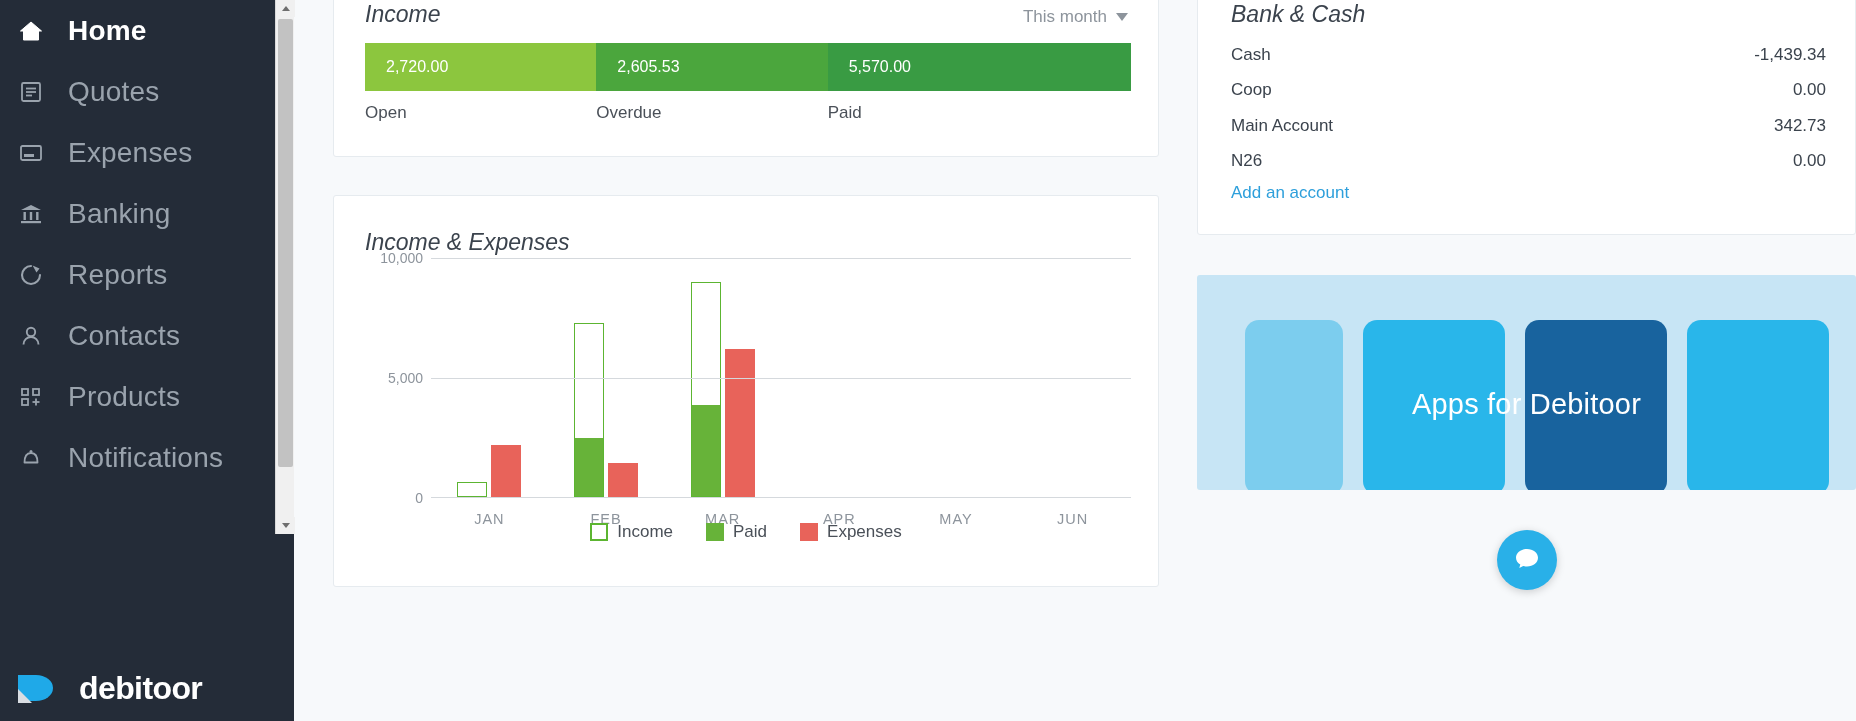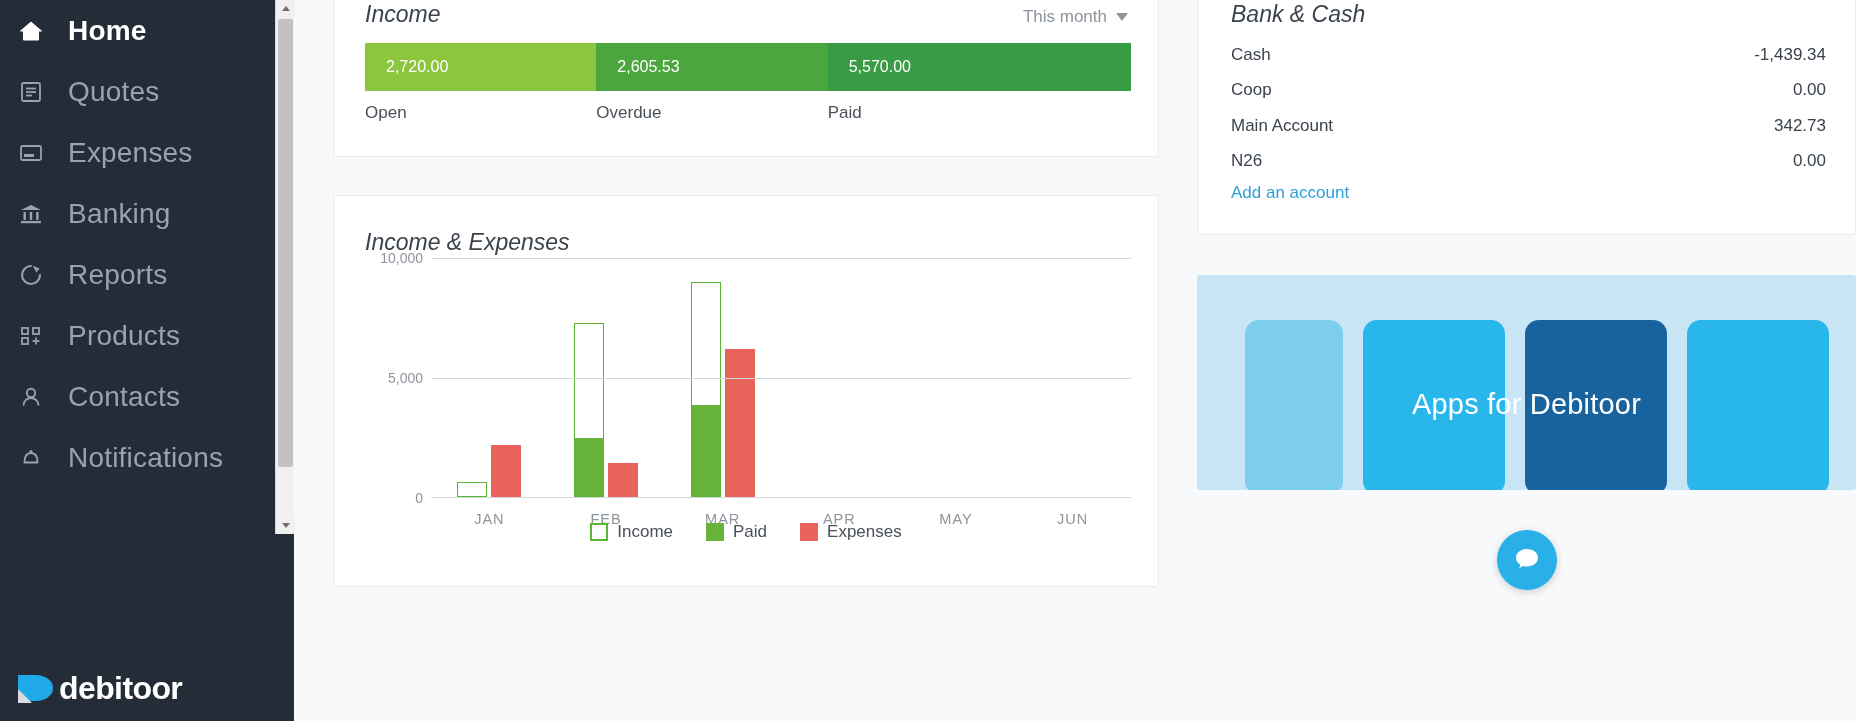--- a/index.html
+++ b/index.html
@@ -37,21 +37,21 @@
   }
   .nav-item.active .nav-label { color: #ffffff; font-weight: bold; }
   .nav-item.active .nav-ico svg { fill: #ffffff; stroke: #ffffff; }
 
   .brand {
     position: absolute; left: 16px; bottom: 14px;
     display: flex; align-items: center;
   }
   .brand-mark { position: relative; width: 41px; height: 38px; flex: 0 0 41px; }
   .brand-text {
-    margin-left: 2px; color: #fff;
+    margin-left: 22px; color: #fff;
     font-size: 32px; font-weight: bold; letter-spacing: -.6px;
   }
 
   
   .sb-track {
     position: absolute; right: 0; top: 0;
     width: 19px; height: 534px; background: #f0f0f0;
     border-left: 1px solid #d9d9d9;
   }
   .sb-btn {
@@ -246,38 +246,38 @@
               <path d="M12 3 A9 9 0 1 0 21 12" fill="none" stroke="#9aa3ad" stroke-width="2.1" stroke-linecap="round"></path>
               <path d="M13.6 2.6 L20.5 5.6 L17.5 9.5 Z" fill="#9aa3ad"></path>
             </svg>
         </span>
         <span class="nav-label">Reports</span>
       </div>
 
       <div class="nav-item">
         <span class="nav-ico">
           <svg width="22" height="22" viewBox="0 0 22 22">
+              <circle cx="11" cy="7" r="4.2" fill="none" stroke="#9aa3ad" stroke-width="1.9"></circle>
+              <path d="M3.5 19.5 A7.5 7.5 0 0 1 18.5 19.5" fill="none" stroke="#9aa3ad" stroke-width="1.9"></path>
+            </svg>
+        </span>
+        <span class="nav-label">Contacts</span>
+      </div>
+
+      <div class="nav-item">
+        <span class="nav-ico">
+          <svg width="22" height="22" viewBox="0 0 22 22">
               <rect x="2" y="3" width="6" height="6" fill="none" stroke="#9aa3ad" stroke-width="1.8"></rect>
               <rect x="13" y="3" width="6" height="6" fill="none" stroke="#9aa3ad" stroke-width="1.8"></rect>
               <rect x="2" y="13" width="6" height="6" fill="none" stroke="#9aa3ad" stroke-width="1.8"></rect>
               <line x1="16" y1="12.5" x2="16" y2="19.5" stroke="#9aa3ad" stroke-width="1.8"></line>
               <line x1="12.5" y1="16" x2="19.5" y2="16" stroke="#9aa3ad" stroke-width="1.8"></line>
             </svg>
         </span>
         <span class="nav-label">Products</span>
-      </div>
-
-      <div class="nav-item">
-        <span class="nav-ico">
-          <svg width="22" height="22" viewBox="0 0 22 22">
-              <circle cx="11" cy="7" r="4.2" fill="none" stroke="#9aa3ad" stroke-width="1.9"></circle>
-              <path d="M3.5 19.5 A7.5 7.5 0 0 1 18.5 19.5" fill="none" stroke="#9aa3ad" stroke-width="1.9"></path>
-            </svg>
-        </span>
-        <span class="nav-label">Contacts</span>
       </div>
 
       <div class="nav-item">
         <span class="nav-ico">
           <svg width="22" height="22" viewBox="0 0 22 22">
               <path d="M4.5 15.5 Q4.5 6 11 6 Q17.5 6 17.5 15.5 Z" fill="none" stroke="#9aa3ad" stroke-width="1.8" stroke-linejoin="round"></path>
               <circle cx="11" cy="4.6" r="1.5" fill="#9aa3ad"></circle>
             </svg>
         </span>
         <span class="nav-label">Notifications</span>

